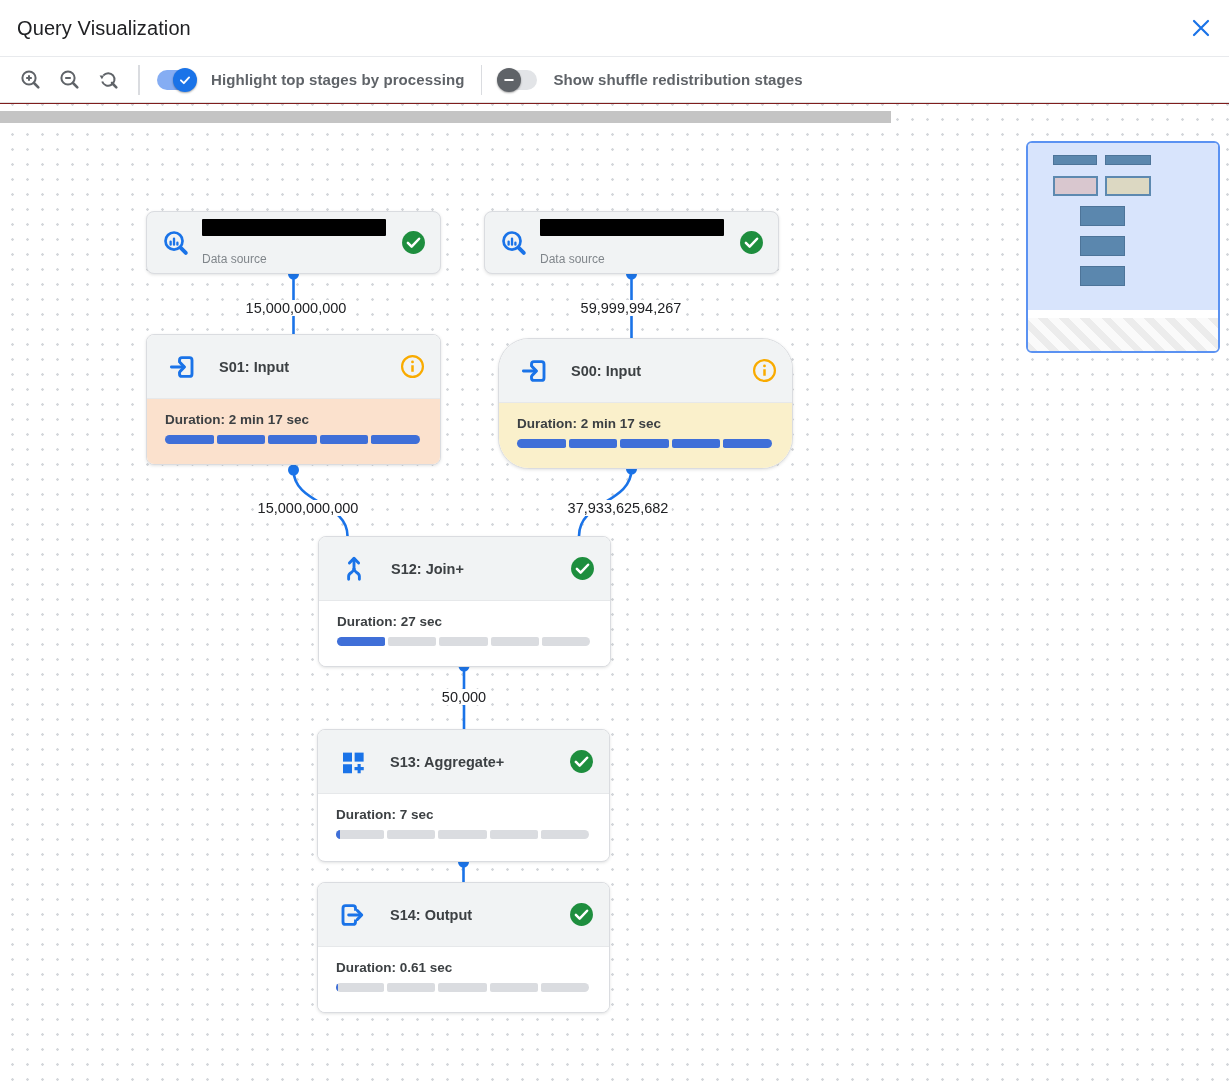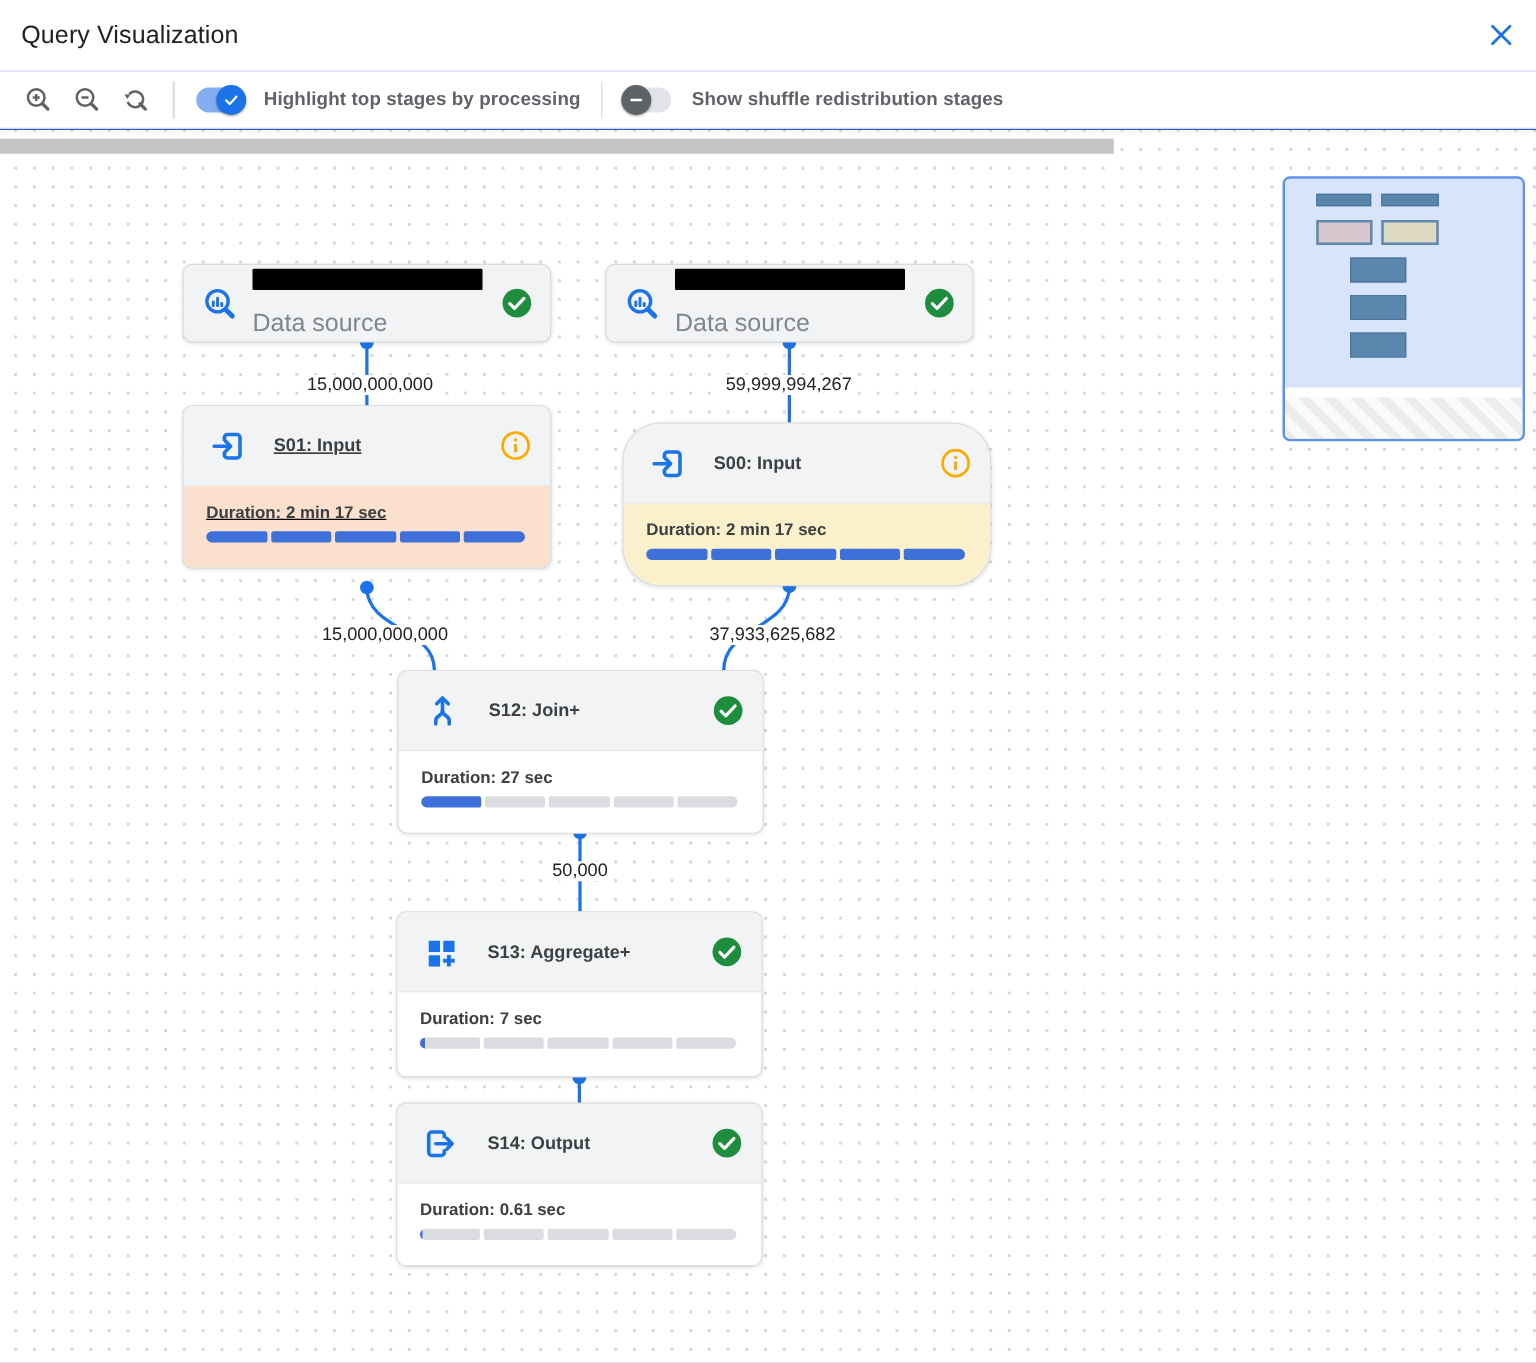--- a/index.html
+++ b/index.html
@@ -1,18 +1,18 @@
 <!DOCTYPE html>
 <html><head>
 <meta charset="utf-8">
 <style>
   * { box-sizing: border-box; margin: 0; padding: 0; }
   html,body { width:1229px; height:1090px; overflow:hidden; background:#fff;
     font-family:"Liberation Sans", sans-serif; }
-  .app { position:relative; width:1229px; height:1090px; background:#1d4ed8; }
+  .app { position:relative; width:1229px; height:1090px; background:#7f1d1d; }
 
   
   .hdr { position:absolute; top:0; left:0; width:100%; height:57px;
     border-bottom:1px solid #e8eaed; display:flex; align-items:center; background:#fff; z-index:30;}
   .hdr-title { margin-left:17px; font-size:20px; color:#202124; letter-spacing:.1px; }
   .close-btn { position:absolute; right:14px; top:14px; width:28px; height:28px;
     display:flex; align-items:center; justify-content:center; cursor:pointer; }
 
   
   .tbar { position:absolute; top:57px; left:0; width:100%; height:46px;
@@ -40,21 +40,21 @@
 
   .edge-label { position:absolute; transform:translateX(-50%); z-index:2;
     background:#fff; padding:0 3px; font-size:14.5px; color:#202124; white-space:nowrap; }
 
   
   .node { position:absolute; border:1px solid #dadce0; border-radius:8px;
     box-shadow:0 1px 3px rgba(60,64,67,.15); background:#fff; z-index:3; overflow:hidden; cursor:pointer;}
   .ds { width:295px; height:63px; background:#f1f3f4; display:flex; align-items:center; padding:0 14px 0 15px;}
   .ds-mid { flex:1; margin-left:12px; margin-right:8px; }
   .redact { width:184px; height:17px; background:#000; border-radius:1px; }
-  .ds-label { margin-top:16px; font-size:20px; color:#80868b; }
+  .ds-label { margin-top:16px; font-size:12px; color:#80868b; }
 
   .stage { width:295px; height:131px; }
   .stage.mid { width:293px; height:131px; }
   .stage-hd { height:64px; background:#f1f3f4; display:flex; align-items:center;
     padding:0 15px 0 20px; border-bottom:1px solid #e6e8ea;}
   .ntitle { flex:1; margin-left:22px; font-size:14.5px; font-weight:700; color:#3c4043; }
   .stage-dur { height:66px; padding:13px 20px 0 18px; background:#fff; }
   .stage-dur.peach { background:#fbe1cd; }
   .stage-dur.yellow { background:#faf0cb; }
   .dur-label { font-size:13.5px; font-weight:700; color:#3c4043; }
@@ -200,21 +200,21 @@
       <div class="ds-mid">
         <div class="redact"></div>
         <div class="ds-label">Data source</div>
       </div>
       <svg width="25" height="25" viewBox="0 0 24 24">
         <circle cx="12" cy="12" r="11" fill="#1e8e3e"></circle>
         <path d="M6.6,12.4 L10.2,16 L17.4,8.4" stroke="#fff" stroke-width="2.4" fill="none" stroke-linecap="round" stroke-linejoin="round"></path>
       </svg>
     </div>
 
-    <div class="node stage" style="left:146px; top:220px;text-decoration:underline;">
+    <div class="node stage" style="left:146px; top:230px;">
       <div class="stage-hd">
         <svg width="30" height="30" viewBox="0 0 24 24" fill="none" stroke="#1a73e8" stroke-width="2.3">
           <path d="M10,8.5 V6.5 a2,2 0 0 1 2,-2 h6 a2,2 0 0 1 2,2 v11 a2,2 0 0 1 -2,2 h-6 a2,2 0 0 1 -2,-2 v-2"></path>
           <path d="M3.5,12 h10" stroke-linecap="round"></path>
           <path d="M10.5,8.5 L14,12 L10.5,15.5" stroke-linecap="round" stroke-linejoin="round"></path>
         </svg>
         <span class="ntitle">S01: Input</span>
         <svg width="25" height="25" viewBox="0 0 24 24" fill="none">
           <circle cx="12" cy="12" r="10" stroke="#f9ab00" stroke-width="2.1"></circle>
           <circle cx="12" cy="7.6" r="1.35" fill="#f9ab00"></circle>

